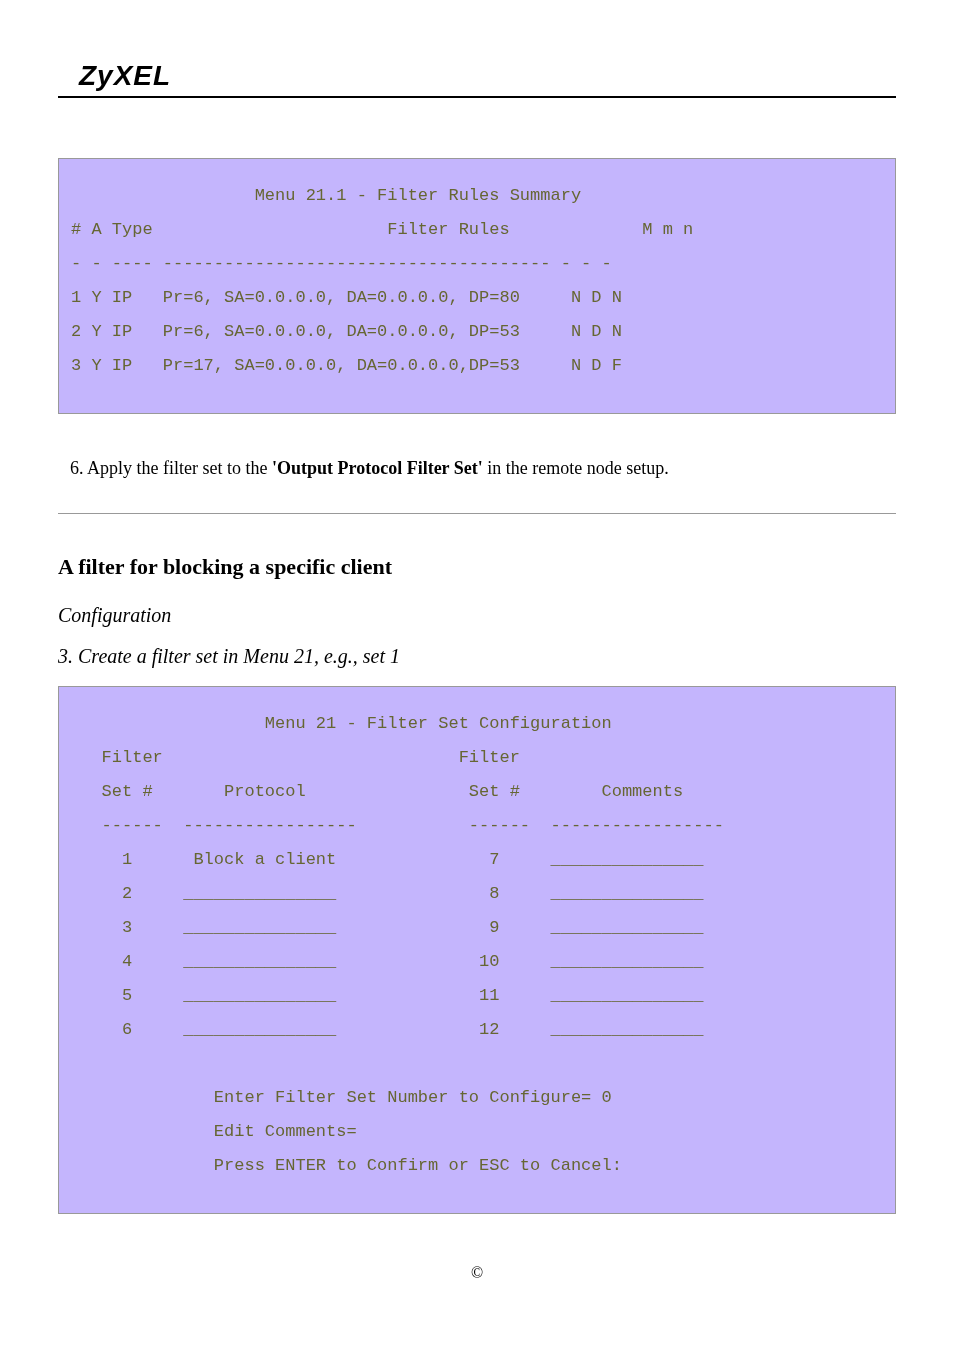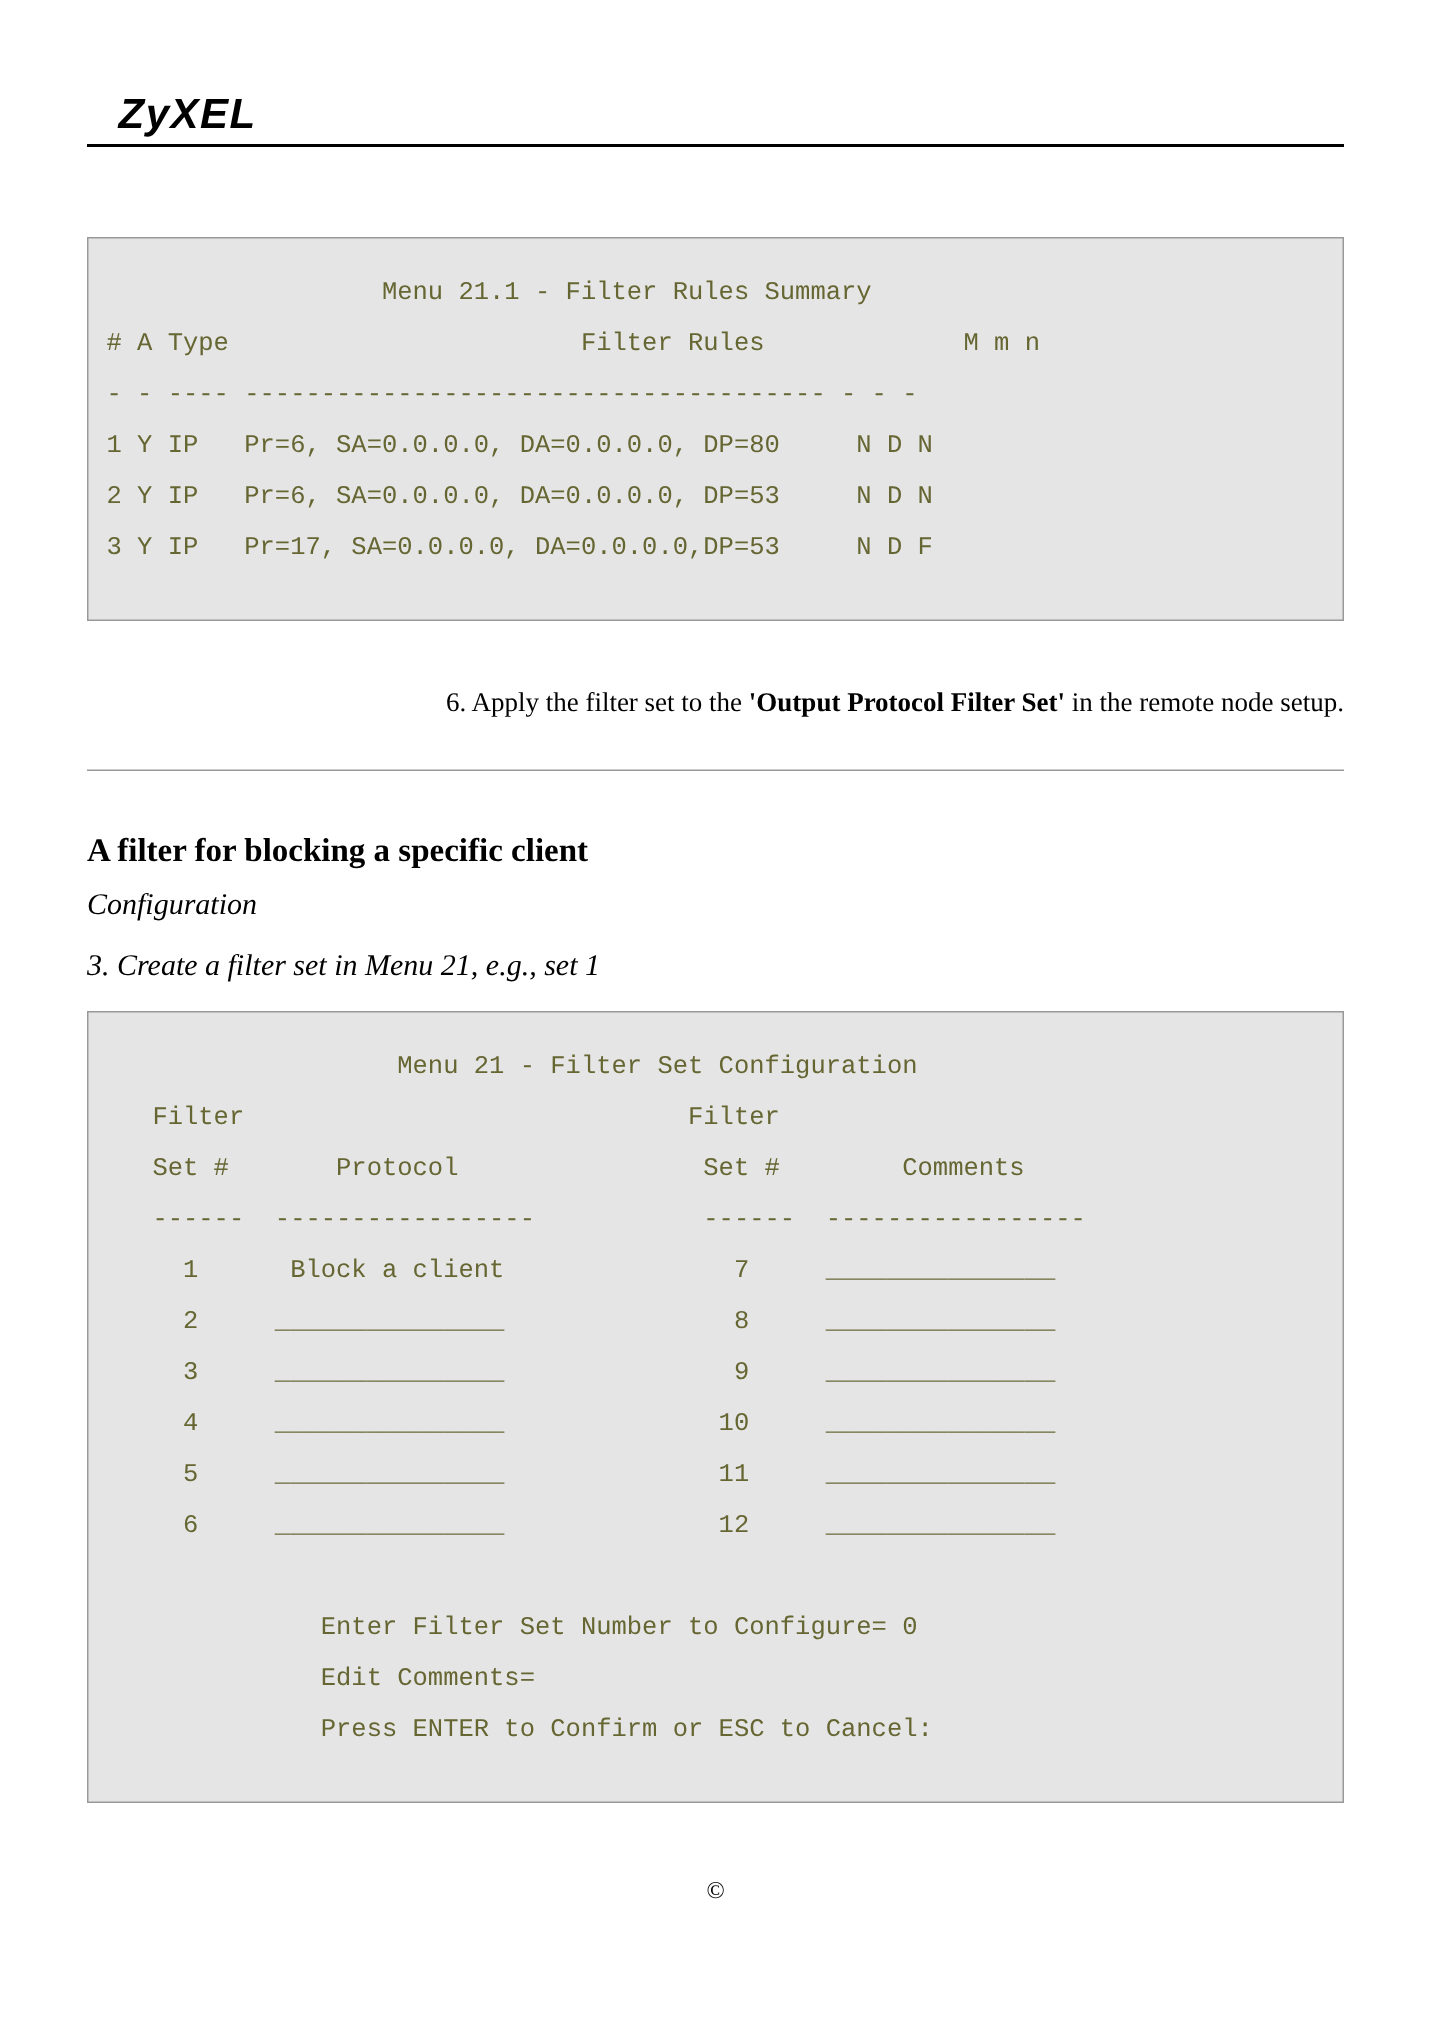--- a/index.html
+++ b/index.html
@@ -21,46 +21,45 @@
     color: #000;
     margin-left: 21px;
   }
   .hr-top {
     border: none;
     border-top: 2px solid #000;
     margin-top: 4px;
     margin-bottom: 60px;
   }
   .code-box {
-    background: #e5e5e5;
+    background: #c4b5fd;
     border: 1px solid #999;
     padding: 20px 12px 30px 12px;
     font-family: "Courier New", Courier, monospace;
     font-size: 17px;
     line-height: 2.0;
     color: #666633;
     white-space: pre;
     overflow: hidden;
   }
   .body-text {
     font-size: 18px;
     line-height: 1.6;
     margin: 40px 0 20px 12px;
-    text-align: right;
   }
   .body-text b { font-weight: bold; }
   .hr-mid {
     border: none;
     border-top: 1px solid #999;
     margin: 30px 0 40px 0;
   }
   .section-heading {
     font-size: 22px;
     font-weight: bold;
-    margin-bottom: 12px;
+    margin-bottom: 24px;
   }
   .para {
     font-size: 20px;
     margin-bottom: 18px;
     font-style: italic;
   }
   .footer-c {
     text-align: center;
     font-size: 16px;
     margin-top: 50px;

